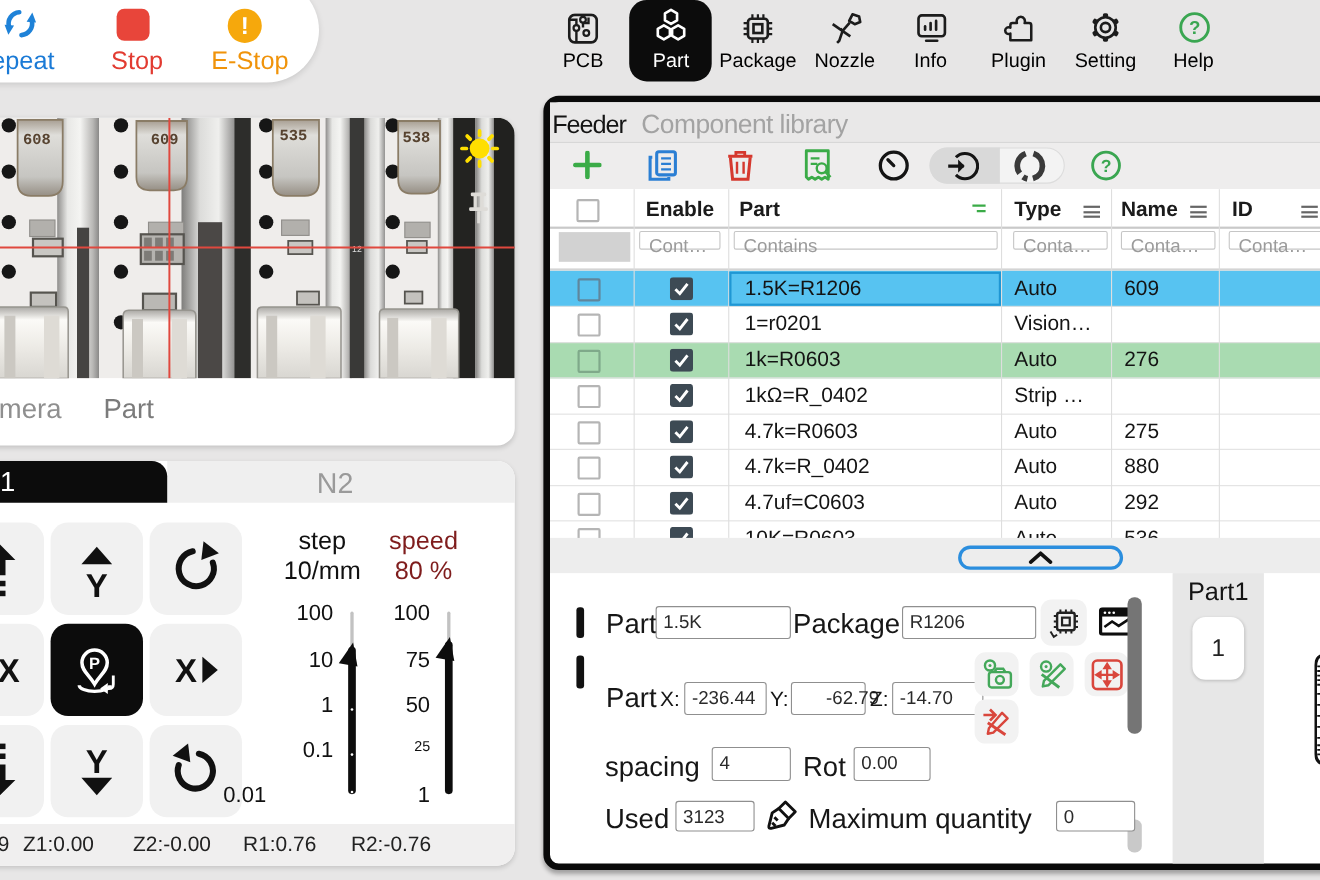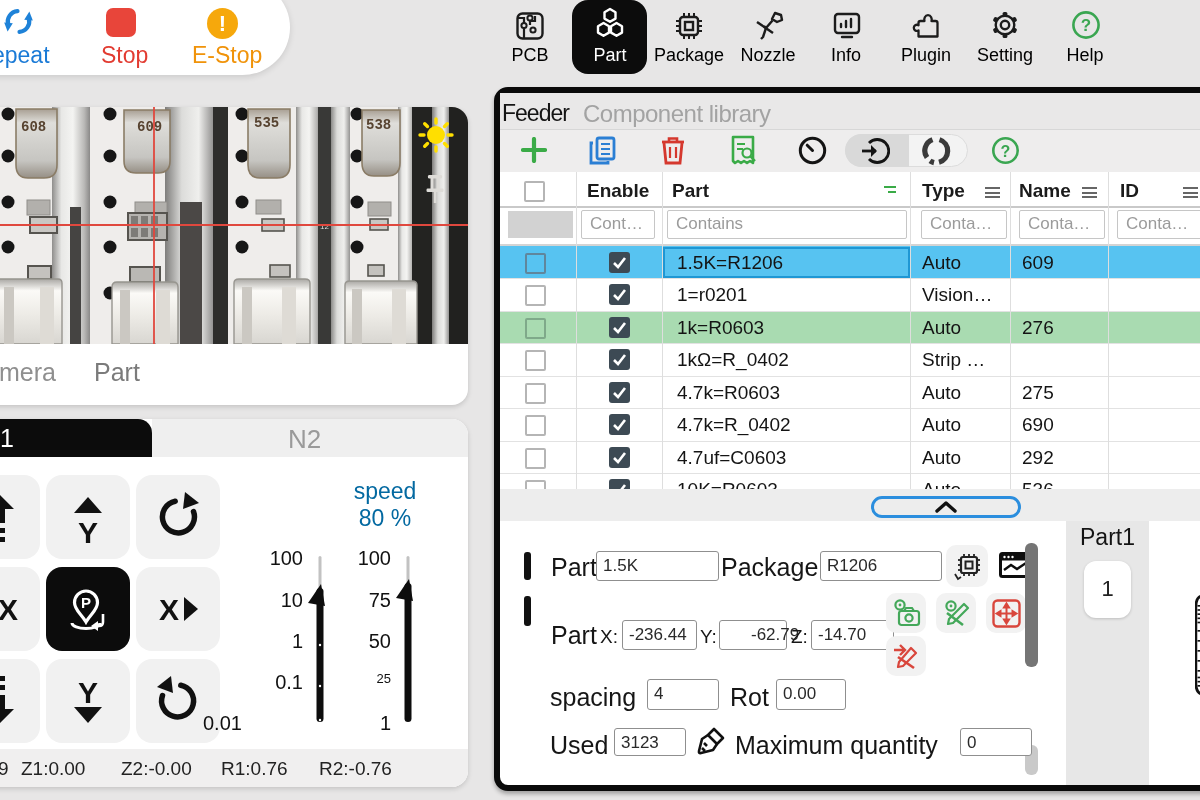--- a/index.html
+++ b/index.html
@@ -333,21 +333,22 @@
       <text x="42" y="44" font-size="30" font-weight="bold" fill="#111" text-anchor="middle" font-family="Liberation Sans">Y</text>
       <path d="M42 64 L56 48 L28 48 Z" fill="#111"></path>
     </svg>
 
     <svg class="abs" style="left:136px;top:659px" width="84" height="84" viewBox="0 0 84 84">
       <path d="M44.8 26.2 A 16 16 0 1 1 26.5 36.5" fill="none" stroke="#111" stroke-width="5.5" stroke-linecap="round"></path>
       <path d="M35 17 L21 28 L37 34 Z" fill="#111"></path>
     </svg>
   </div>
 
-  <div class="abs" style="left:342px;top:478px;width:86px;text-align:center;font-size:23px;color:#0369a1;">speed<br>80 %</div>
+  <div class="abs" style="left:250px;top:478px;width:86px;text-align:center;font-size:23px;color:#111;">step<br>10/mm</div>
+  <div class="abs" style="left:342px;top:478px;width:86px;text-align:center;font-size:23px;color:#7f1d1d;">speed<br>80 %</div>
   <div id="sliders">
     <svg class="abs" style="left:280px;top:540px" width="160" height="200" viewBox="0 0 160 200">
 
       <rect x="38.5" y="16" width="3" height="38" rx="1.5" fill="#c2c2c2"></rect>
       <rect x="36.5" y="48" width="7" height="134" rx="3.5" fill="#0d0d0d"></rect>
       <path d="M41 44 L28 63 L45 66 Z" fill="#0d0d0d"></path>
 
       <rect x="126.5" y="16" width="3" height="33" rx="1.5" fill="#c2c2c2"></rect>
       <rect x="124.5" y="43" width="7" height="139" rx="3.5" fill="#0d0d0d"></rect>
       <path d="M129 39 L116 58 L133 61 Z" fill="#0d0d0d"></path>
@@ -446,21 +447,21 @@
       <circle cx="14.5" cy="14.5" r="12.2" fill="none" stroke="#3aa651" stroke-width="2.6"></circle>
       <text x="14.5" y="20.5" font-size="16" font-weight="bold" fill="#3aa651" text-anchor="middle" font-family="Liberation Sans">?</text>
     </svg>
   </div>
 
   <div id="table">
     <style>
       .hdr{position:absolute;font-size:19px;font-weight:bold;color:#1b1b1b;top:180px;}
       .menu3{position:absolute;top:187px;width:15px;}
       .menu3 div{height:2px;background:#666;margin-bottom:2.6px;}
-      .finp{position:absolute;top:210px;height:29px;background:#fff;border:1.5px solid #c6c6c6;border-radius:2px;box-sizing:border-box;font-size:17px;color:#9b9b9b;padding:3px 0 0 8px;}
+      .finp{position:absolute;top:210px;height:17px;background:#fff;border:1.5px solid #c6c6c6;border-radius:2px;box-sizing:border-box;font-size:17px;color:#9b9b9b;padding:3px 0 0 8px;}
       .cbx{position:absolute;width:17px;height:17px;border:2px solid #b5b5b5;border-radius:2px;background:transparent;}
       .rowline{position:absolute;left:500px;width:700px;height:1px;background:#e2e2e2;}
       .vline{position:absolute;top:172px;height:317px;width:1px;background:#dedede;}
       .ctext{position:absolute;font-size:19px;color:#141414;}
     </style>
 
     <div class="abs" style="left:500px;top:172px;width:700px;height:317px;background:#fff;"></div>
 
     <div class="abs" style="left:500px;top:246px;width:700px;height:33px;background:#57c3f1;"></div>
     <div class="abs" style="left:500px;top:311px;width:700px;height:33px;background:#a9dbb1;"></div>
@@ -576,21 +577,21 @@
       <div class="ctext" style="left:922px;top:317px;">Auto</div>
       <div class="ctext" style="left:922px;top:349px;">Strip …</div>
       <div class="ctext" style="left:922px;top:382px;">Auto</div>
       <div class="ctext" style="left:922px;top:414px;">Auto</div>
       <div class="ctext" style="left:922px;top:447px;">Auto</div>
       <div class="ctext" style="left:922px;top:479px;">Auto</div>
 
       <div class="ctext" style="left:1022px;top:252px;">609</div>
       <div class="ctext" style="left:1022px;top:317px;">276</div>
       <div class="ctext" style="left:1022px;top:382px;">275</div>
-      <div class="ctext" style="left:1022px;top:414px;">690</div>
+      <div class="ctext" style="left:1022px;top:414px;">880</div>
       <div class="ctext" style="left:1022px;top:447px;">292</div>
       <div class="ctext" style="left:1022px;top:479px;">536</div>
     </div>
 
     <div class="abs" style="left:663px;top:247px;width:247px;height:31px;border:2px solid #1f97d4;box-sizing:border-box;"></div>
   </div>
 
   <div class="abs" style="left:500px;top:489px;width:700px;height:32px;background:#ededed;"></div>
   <div class="abs" style="left:871px;top:496px;width:150px;height:22px;background:#ededed;border:3px solid #2b8ede;border-radius:14px;box-sizing:border-box;"></div>
   <svg class="abs" style="left:932px;top:500px;" width="28" height="14" viewBox="0 0 28 14">

